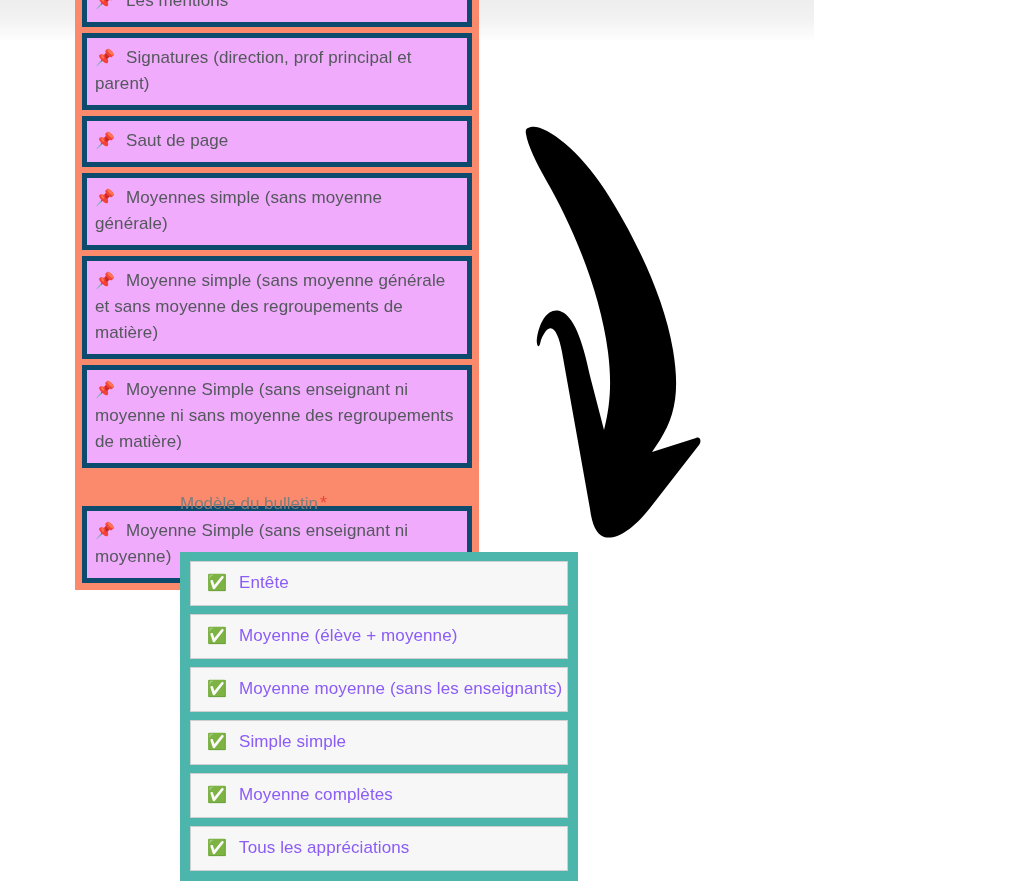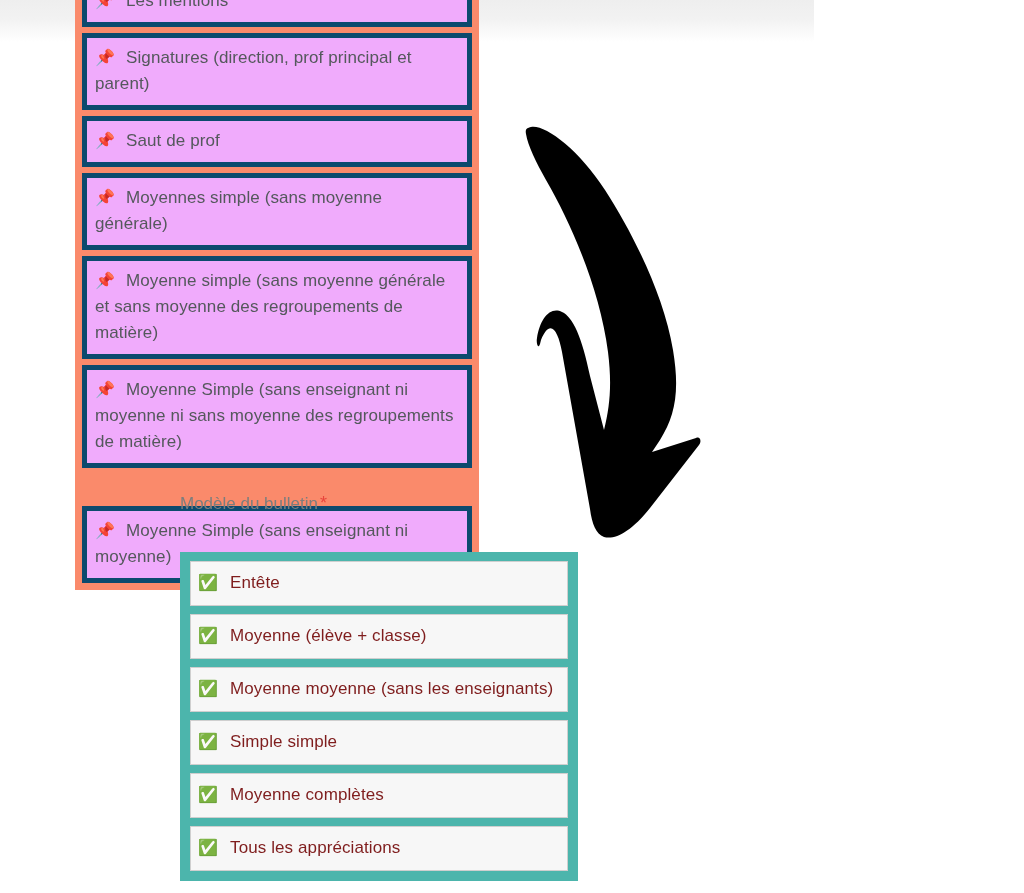--- a/index.html
+++ b/index.html
@@ -80,25 +80,25 @@
     width: 398px;
     background: #4cb5ac;
     padding: 9px 10px 10px 10px;
     box-sizing: border-box;
     z-index: 2;
   }
   .check-row {
     background: #f7f7f7;
     border: 1px solid #cfcfcf;
     box-sizing: border-box;
-    padding: 8px 10px 9px 7px;
+    padding: 8px 10px 9px 16px;
     margin-bottom: 8px;
     font-size: 17px;
     line-height: 26px;
-    color: #7f1d1d;
+    color: #8b5cf6;
     white-space: nowrap;
     letter-spacing: .1px;
   }
   .check-row:last-child { margin-bottom: 0; }
   .check-glyph {
     font-size: 16px;
     margin-right: 12px;
     vertical-align: baseline;
   }
 
@@ -119,21 +119,21 @@
 <div class="top-fade"></div>
 
 <div class="orange-panel">
   <div class="pin-row">
     <span class="pin-glyph">📌</span><span>Les mentions</span>
   </div>
   <div class="pin-row">
     <span class="pin-glyph">📌</span><span>Signatures (direction, prof principal et parent)</span>
   </div>
   <div class="pin-row">
-    <span class="pin-glyph">📌</span><span>Saut de prof</span>
+    <span class="pin-glyph">📌</span><span>Saut de page</span>
   </div>
   <div class="pin-row">
     <span class="pin-glyph">📌</span><span>Moyennes simple (sans moyenne générale)</span>
   </div>
   <div class="pin-row">
     <span class="pin-glyph">📌</span><span>Moyenne simple (sans moyenne générale et sans moyenne des regroupements de matière)</span>
   </div>
   <div class="pin-row">
     <span class="pin-glyph">📌</span><span>Moyenne Simple (sans enseignant ni moyenne ni sans moyenne des regroupements de matière)</span>
   </div>
@@ -144,21 +144,21 @@
 
 <div class="field-label">
   <span>Modèle du bulletin</span><span class="req-star">*</span>
 </div>
 
 <div class="teal-panel">
   <div class="check-row">
     <span class="check-glyph">✅</span><span>Entête</span>
   </div>
   <div class="check-row">
-    <span class="check-glyph">✅</span><span>Moyenne (élève + classe)</span>
+    <span class="check-glyph">✅</span><span>Moyenne (élève + moyenne)</span>
   </div>
   <div class="check-row">
     <span class="check-glyph">✅</span><span>Moyenne moyenne (sans les enseignants)</span>
   </div>
   <div class="check-row">
     <span class="check-glyph">✅</span><span>Simple simple</span>
   </div>
   <div class="check-row">
     <span class="check-glyph">✅</span><span>Moyenne complètes</span>
   </div>

